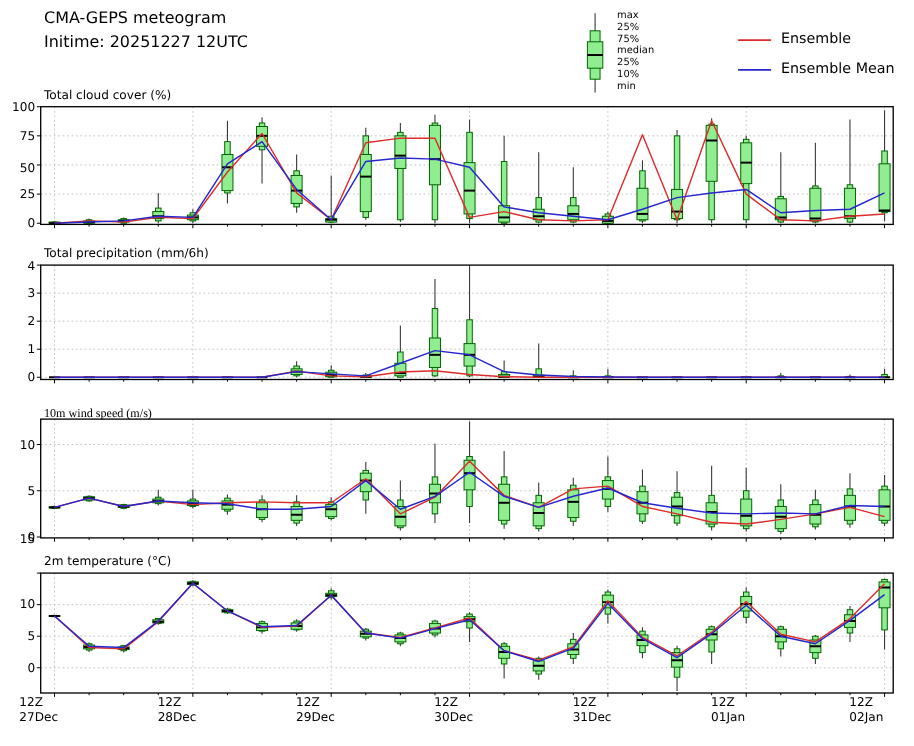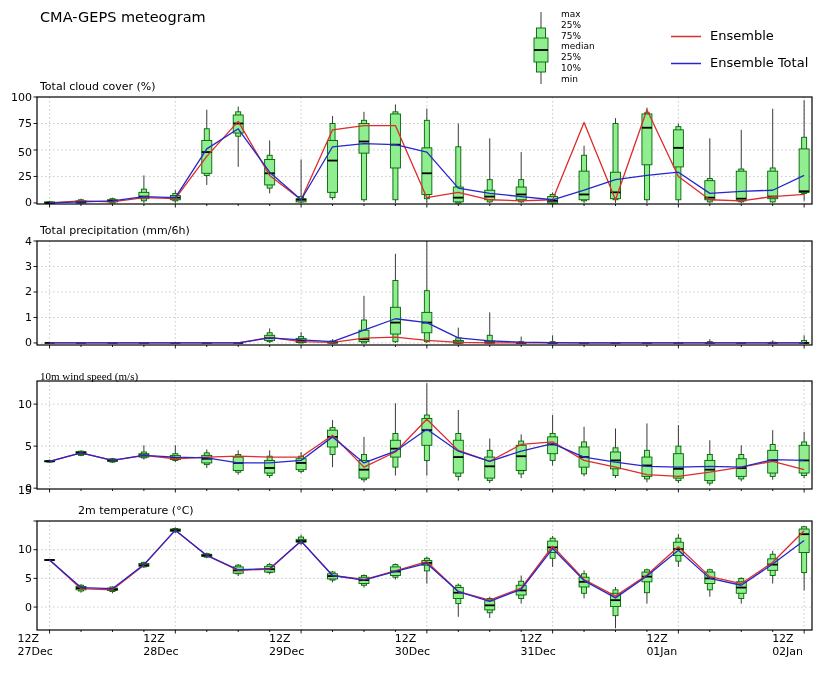--- a/index.html
+++ b/index.html
@@ -4,41 +4,42 @@
 <style>
   html,body{margin:0;padding:0;}
   body{
     width:831px;height:678px;position:relative;background:#ffffff;
     font-family:"DejaVu Sans",sans-serif;color:#000;overflow:hidden;
   }
   #plot{position:absolute;left:0;top:0;pointer-events:none;}
   .hdr{position:absolute;left:40px;top:6px;line-height:22px;font-size:14.5px;}
   .hdr div{white-space:nowrap;}
   .panel-title{position:absolute;left:40px;font-size:11px;white-space:nowrap;}
-  .pt1{top:80px;} .pt2{top:224px;} .pt3{top:370px;font-family:Liberation Serif, serif;} .pt4{top:504px;margin-left:38px;}
+  .pt1{top:80px;} .pt2{top:224px;} .pt3{top:370px;font-family:Liberation Serif, serif;} .pt4{top:504px;}
   .ytick{position:absolute;left:0;width:32px;text-align:right;font-size:11px;line-height:13px;}
   .xtick{position:absolute;width:64px;text-align:left;font-size:11px;line-height:12.5px;top:633px;}
   .blabel{position:absolute;left:555px;font-size:9px;line-height:10px;white-space:nowrap;padding-left:6px;}
   .series-label{position:absolute;left:710px;font-size:13px;white-space:nowrap;}
   .sl1{top:28px;} .sl2{top:55px;}
 </style>
 </head>
 <body>
 
 <div class="hdr">
   <div>CMA-GEPS meteogram</div>
+  <div>Initime: 20251227 12UTC</div>
 </div>
 
 <div class="panel-title pt1">Total cloud cover (%)</div>
 <div class="panel-title pt2">Total precipitation (mm/6h)</div>
 <div class="panel-title pt3">10m wind speed (m/s)</div>
 <div class="panel-title pt4">2m temperature (°C)</div>
 
 <div class="series-label sl1">Ensemble</div>
-<div class="series-label sl2">Ensemble Total</div>
+<div class="series-label sl2">Ensemble Mean</div>
 
 <svg id="plot" width="831" height="678">
     <g>
       <g>
         <line x1="49.57606490872211" y1="97" x2="49.57606490872211" y2="204" stroke="#bbbbbb" stroke-width="0.8" stroke-dasharray="1.5,2.5"></line>
         <line x1="175.33671399594323" y1="97" x2="175.33671399594323" y2="204" stroke="#bbbbbb" stroke-width="0.8" stroke-dasharray="1.5,2.5"></line>
         <line x1="301.09736308316434" y1="97" x2="301.09736308316434" y2="204" stroke="#bbbbbb" stroke-width="0.8" stroke-dasharray="1.5,2.5"></line>
         <line x1="426.8580121703854" y1="97" x2="426.8580121703854" y2="204" stroke="#bbbbbb" stroke-width="0.8" stroke-dasharray="1.5,2.5"></line>
         <line x1="552.6186612576065" y1="97" x2="552.6186612576065" y2="204" stroke="#bbbbbb" stroke-width="0.8" stroke-dasharray="1.5,2.5"></line>
         <line x1="678.3793103448276" y1="97" x2="678.3793103448276" y2="204" stroke="#bbbbbb" stroke-width="0.8" stroke-dasharray="1.5,2.5"></line>

